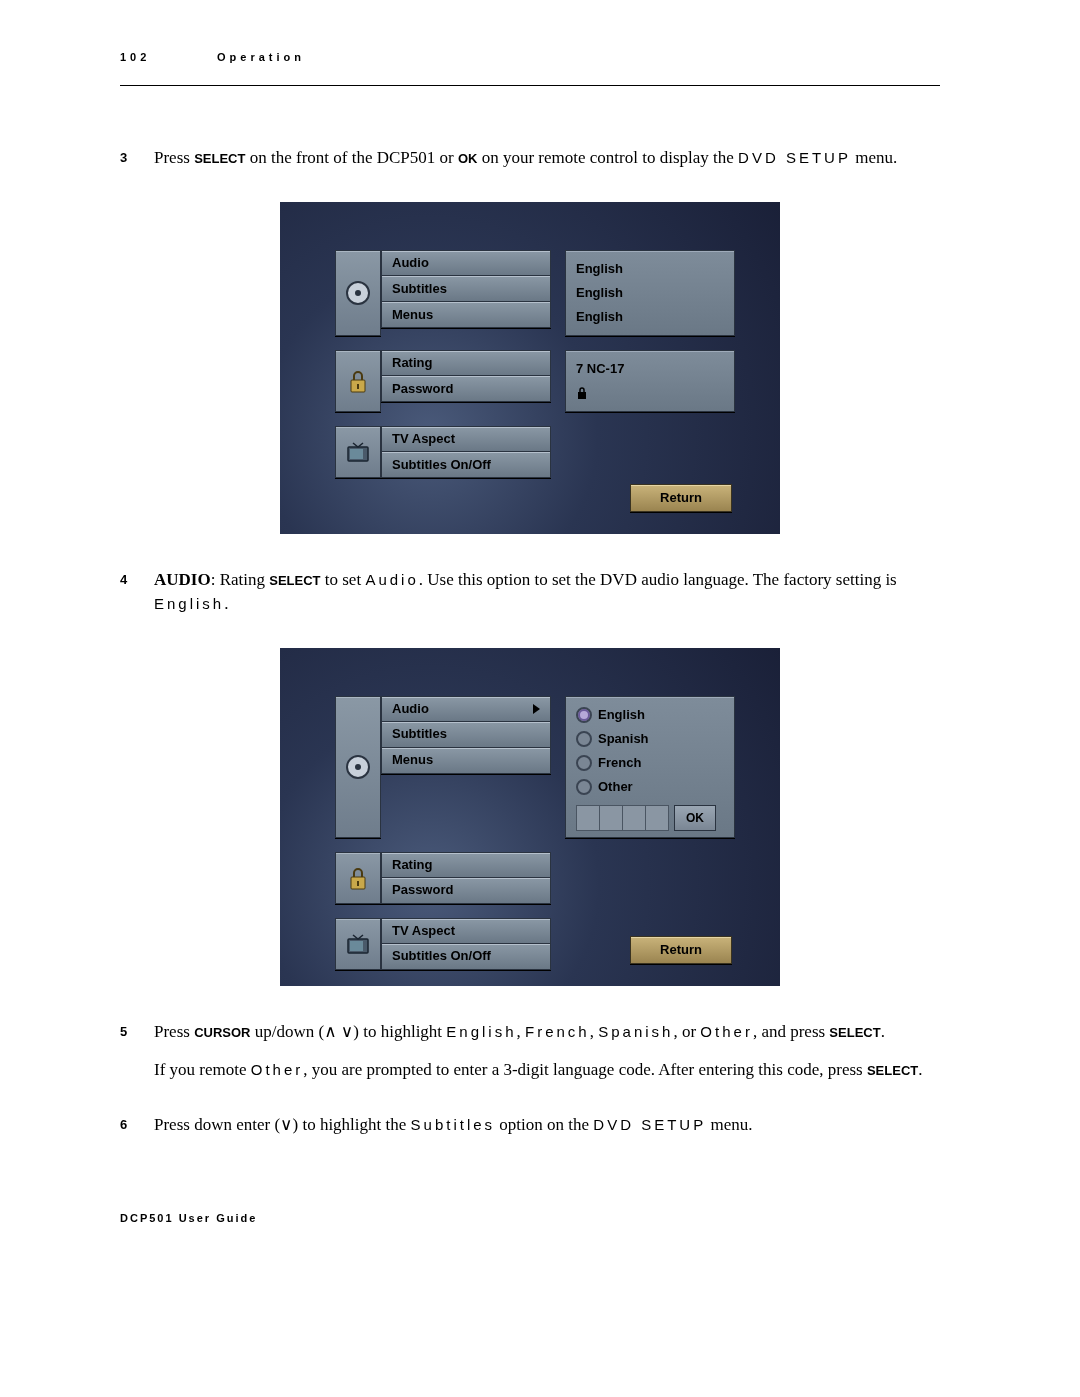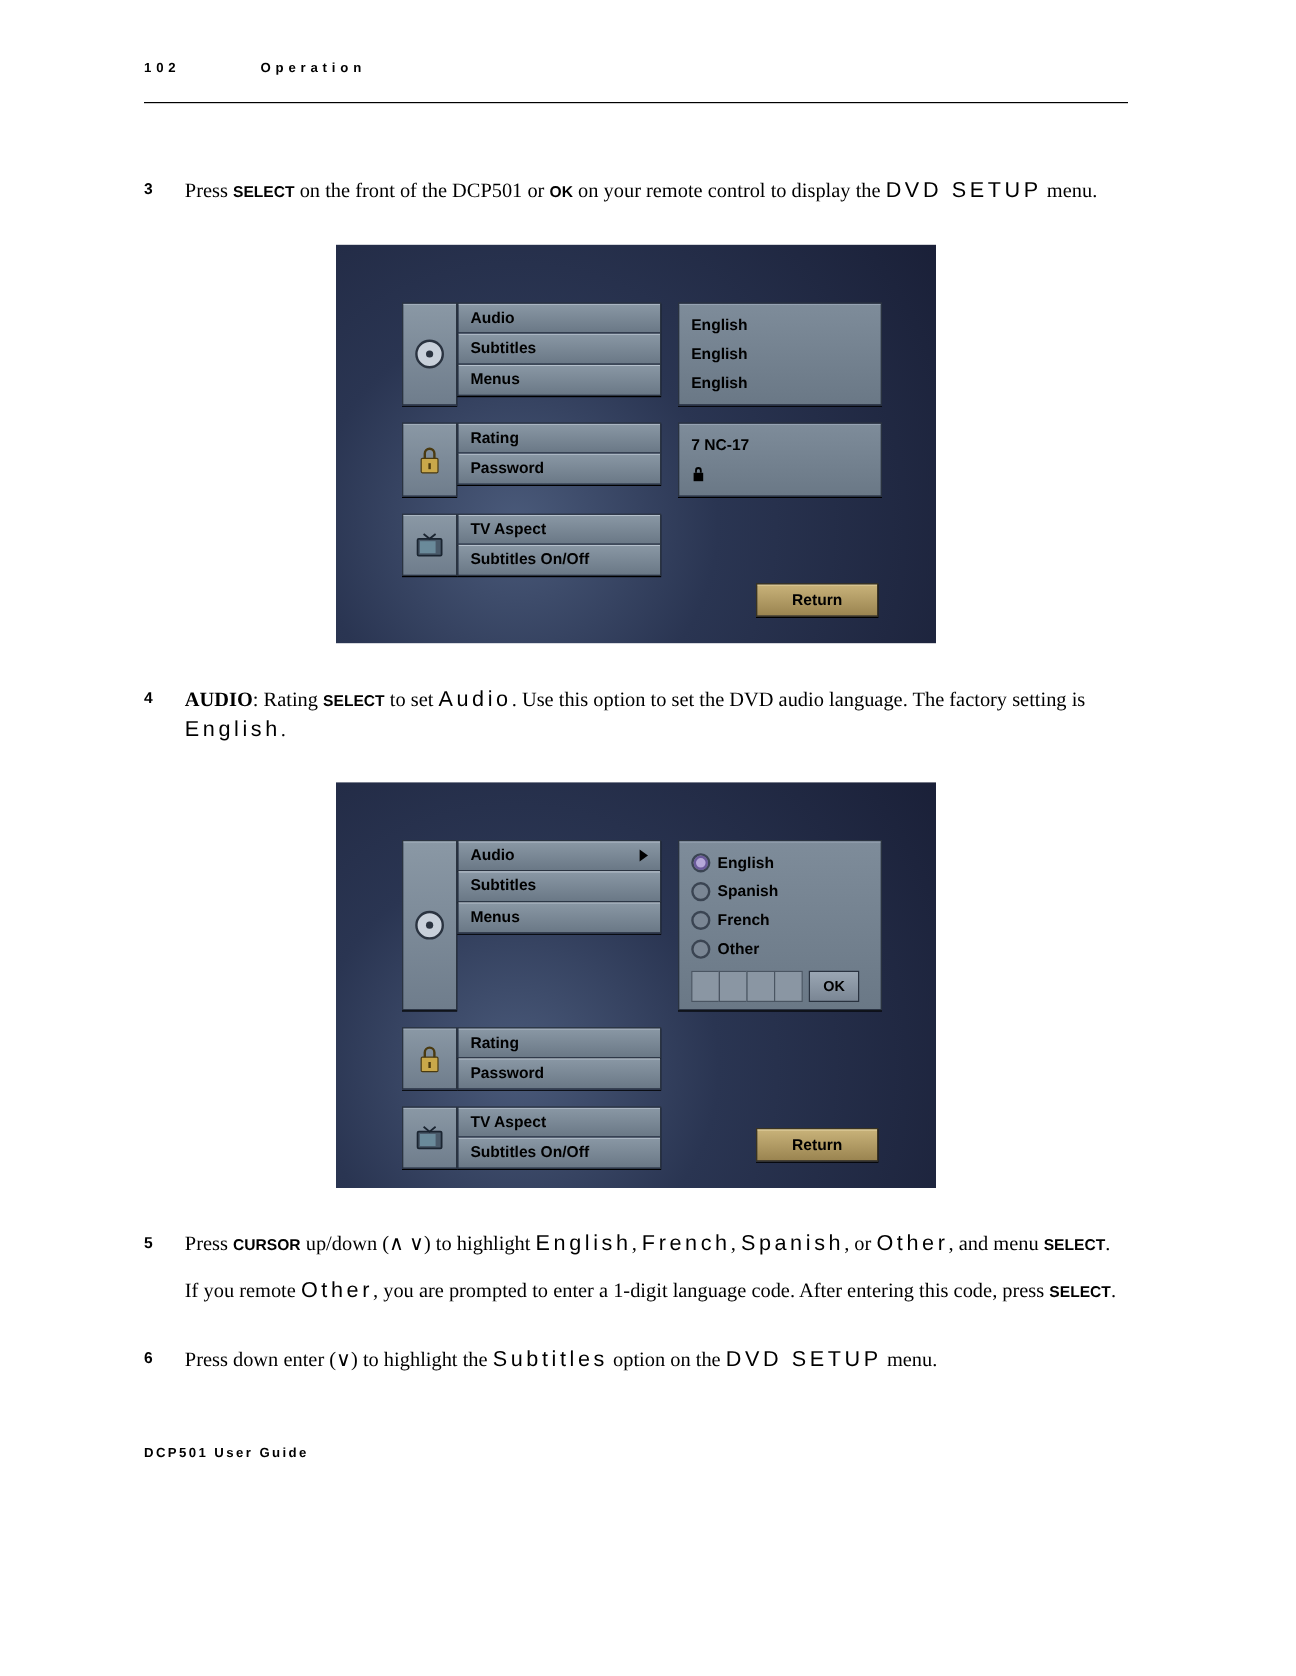--- a/index.html
+++ b/index.html
@@ -50,21 +50,21 @@
     font-size: 17px;
   }
   .step-body .sc {
     font-family: Arial, Helvetica, sans-serif;
     font-size: 13px;
     font-weight: bold;
   }
   .step-body .mono {
     font-family: Arial, Helvetica, sans-serif;
     letter-spacing: 3px;
-    font-size: 18px;
+    font-size: 15px;
   }
   .step-body p { margin: 0 0 14px 0; }
 
   .screenshot {
     width: 500px;
     height: 332px;
     margin: 12px auto 34px auto;
     position: relative;
     background: radial-gradient(circle at 30% 70%, #4a5a7a 0%, #2a3552 40%, #1a2038 100%);
     box-sizing: border-box;
@@ -174,21 +174,21 @@
   .arrow-right {
     width: 0; height: 0;
     border-top: 5px solid transparent;
     border-bottom: 5px solid transparent;
     border-left: 7px solid #000;
   }
 
   .lock-icon-svg, .disc-icon-svg, .tv-icon-svg { display:block; }
 
   .footer {
-    margin-top: 44px;
+    margin-top: 60px;
     font-family: Arial, Helvetica, sans-serif;
     font-size: 11px;
     font-weight: bold;
     letter-spacing: 2px;
   }
 </style>
 </head>
 <body>
 
 <div class="page">
@@ -375,24 +375,24 @@
       </div>
     </div>
 
     <div class="return-btn">Return</div>
   </div>
 
   <div class="step">
     <div class="step-num">5</div>
     <div class="step-body">
       <p>
-        <span>Press </span><span class="sc">CURSOR</span><span> up/down (∧ ∨) to highlight </span><span class="mono">English</span><span>, </span><span class="mono">French</span><span>, </span><span class="mono">Spanish</span><span>, or </span><span class="mono">Other</span><span>, and menu </span><span class="sc">SELECT</span><span>.</span>
+        <span>Press </span><span class="sc">CURSOR</span><span> up/down (∧ ∨) to highlight </span><span class="mono">English</span><span>, </span><span class="mono">French</span><span>, </span><span class="mono">Spanish</span><span>, or </span><span class="mono">Other</span><span>, and press </span><span class="sc">SELECT</span><span>.</span>
       </p>
       <p>
-        <span>If you remote </span><span class="mono">Other</span><span>, you are prompted to enter a 1-digit language code. After entering this code, press </span><span class="sc">SELECT</span><span>.</span>
+        <span>If you remote </span><span class="mono">Other</span><span>, you are prompted to enter a 3-digit language code. After entering this code, press </span><span class="sc">SELECT</span><span>.</span>
       </p>
     </div>
   </div>
 
   <div class="step">
     <div class="step-num">6</div>
     <div class="step-body">
       <p>
         <span>Press down enter (∨) to highlight the </span><span class="mono">Subtitles</span><span> option on the </span><span class="mono">DVD SETUP</span><span> menu.</span>
       </p>

